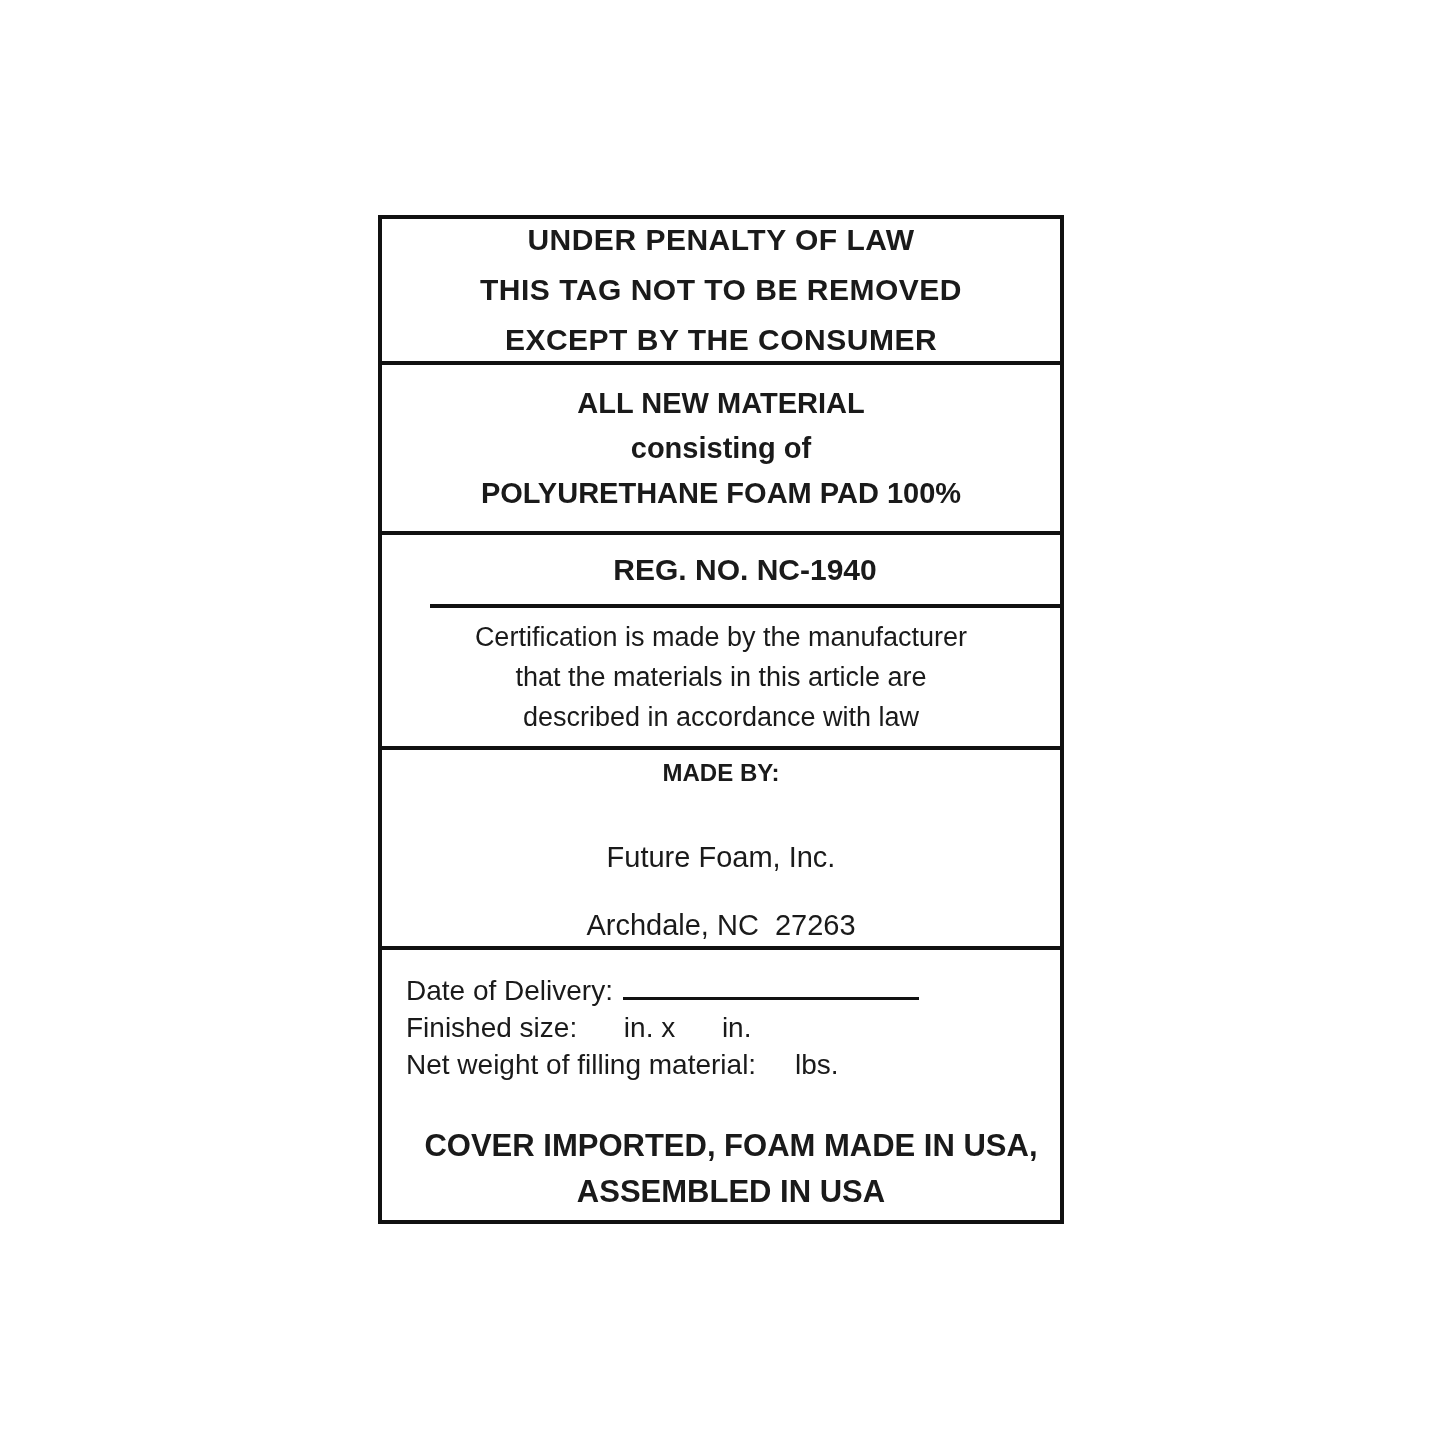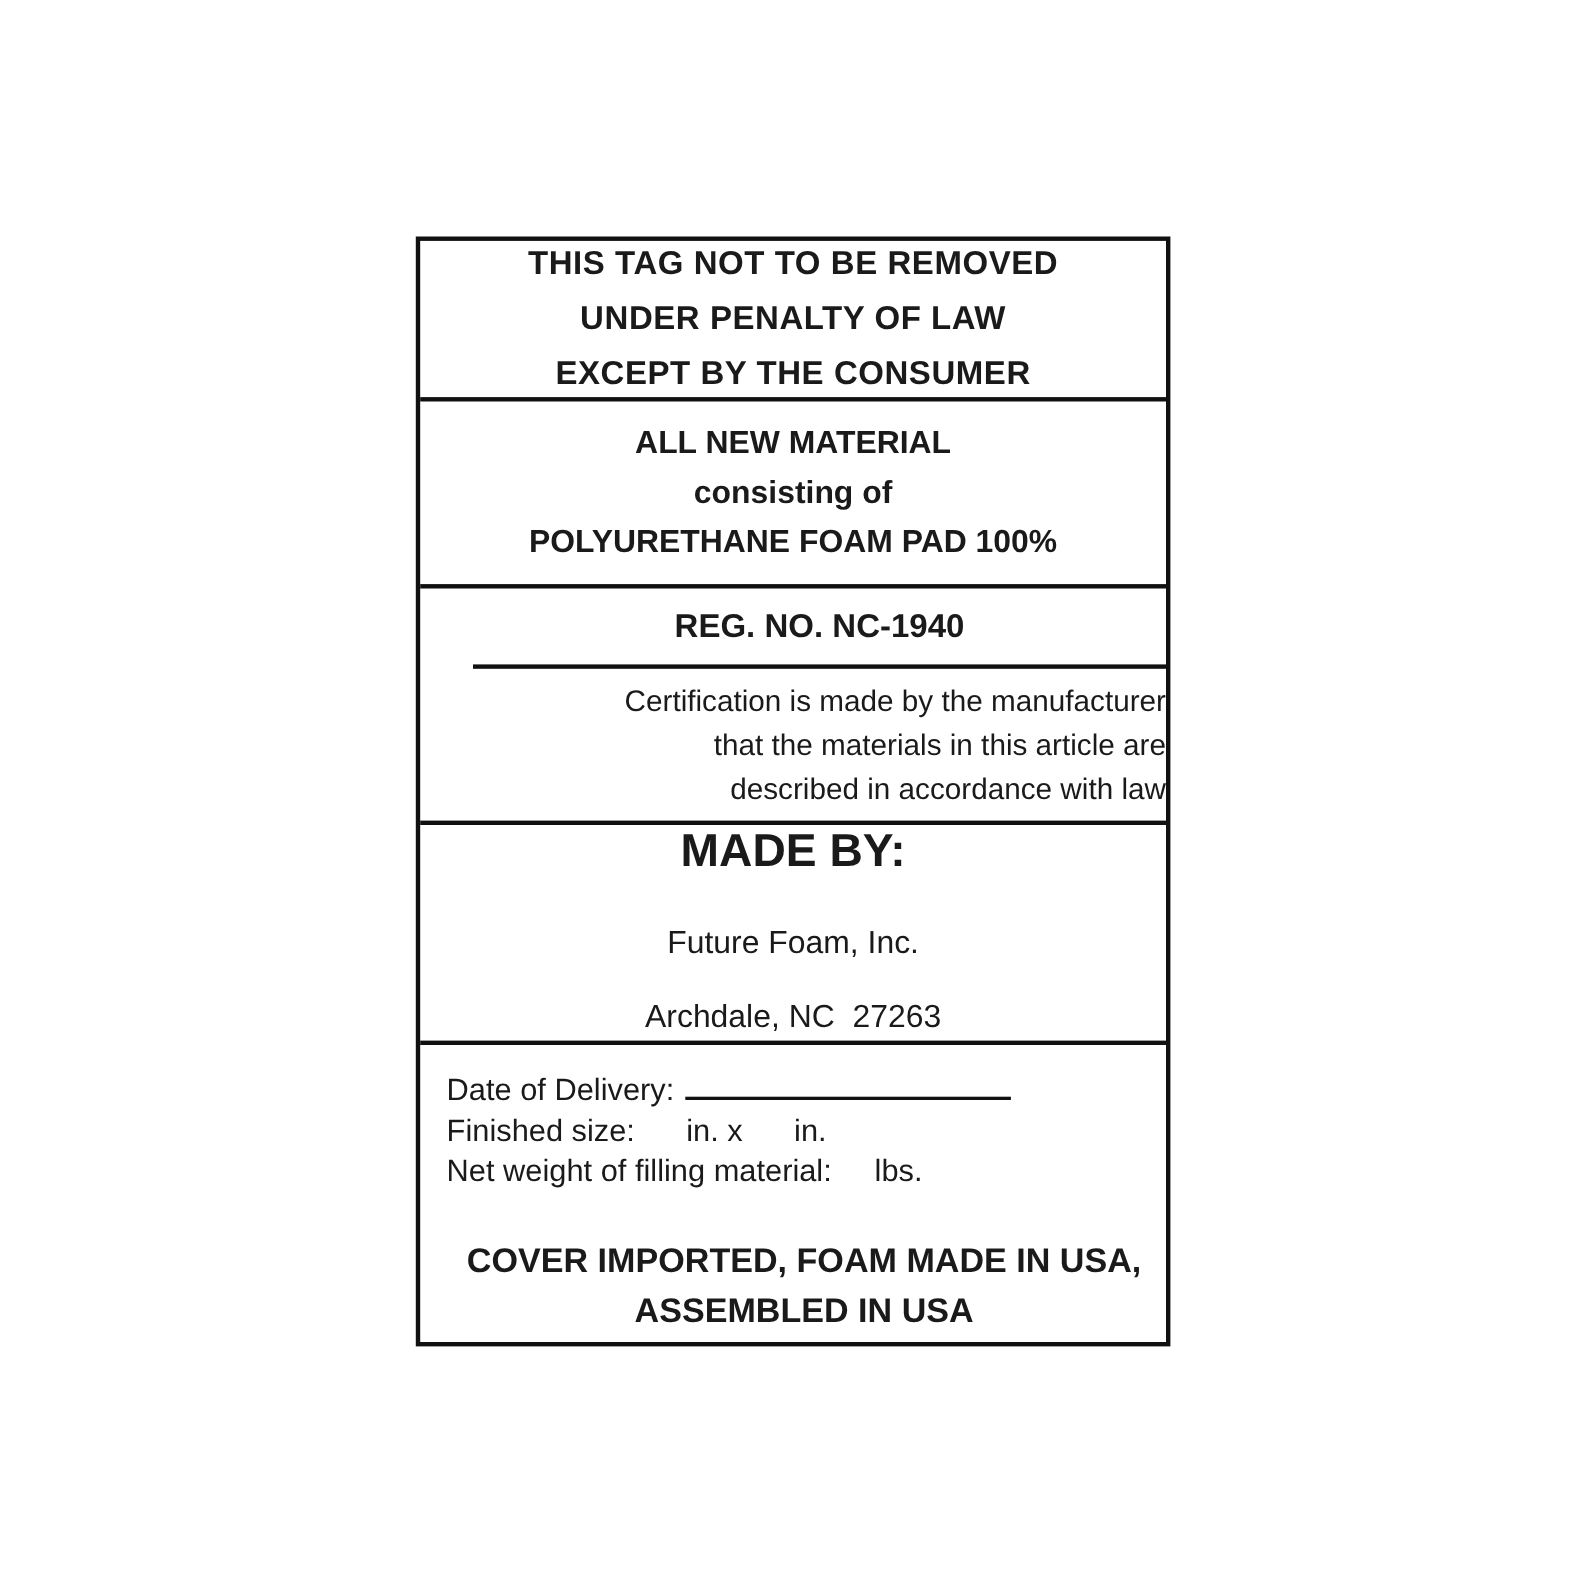--- a/index.html
+++ b/index.html
@@ -34,21 +34,21 @@
     flex-direction: column;
     align-items: center;
     justify-content: center;
     text-align: center;
   }
   .sec:last-child { border-bottom: none; gap: 12px; }
 
   .sec-penalty   { height: 146px; }
   .sec-contents  { height: 170px; }
   .sec-reg       { height: 73px; margin-left: 48px;  }
-  .sec-cert      { height: 142px; align-items: flex-end; }
+  .sec-cert      { height: 142px; }
   .sec-madeby    { height: 200px; padding-top: 4px; }
   .sec-delivery  { flex: 1; align-items: stretch; justify-content: flex-start; text-align: left; }
 
   .penalty-line {
     font-size: 30px;
     font-weight: bold;
     line-height: 50px;
     letter-spacing: 0.5px;
   }
   .contents-line {
@@ -60,21 +60,21 @@
     font-size: 30px;
     font-weight: bold;
     line-height: 34px;
   }
   .cert-line {
     font-size: 27px;
     font-weight: normal;
     line-height: 40px;
   }
   .madeby-heading {
-    font-size: 42px;
+    font-size: 24px;
     font-weight: bold;
     line-height: 40px;
     margin-bottom: 18px;
   }
   .madeby-line {
     font-size: 29px;
     font-weight: normal;
     line-height: 44px;
     white-space: pre;
     margin-top: 24px;
@@ -106,22 +106,22 @@
     font-weight: bold;
     line-height: 46px;
   }
 </style>
 </head>
 <body>
 
 <div class="law-label">
 
   <section class="sec sec-penalty">
+    <div class="penalty-line">UNDER PENALTY OF LAW</div>
     <div class="penalty-line">THIS TAG NOT TO BE REMOVED</div>
-    <div class="penalty-line">UNDER PENALTY OF LAW</div>
     <div class="penalty-line">EXCEPT BY THE CONSUMER</div>
   </section>
 
   <section class="sec sec-contents">
     <div class="contents-line">ALL NEW MATERIAL</div>
     <div class="contents-line">consisting of</div>
     <div class="contents-line">POLYURETHANE FOAM PAD 100%</div>
   </section>
 
   <section class="sec sec-reg">

